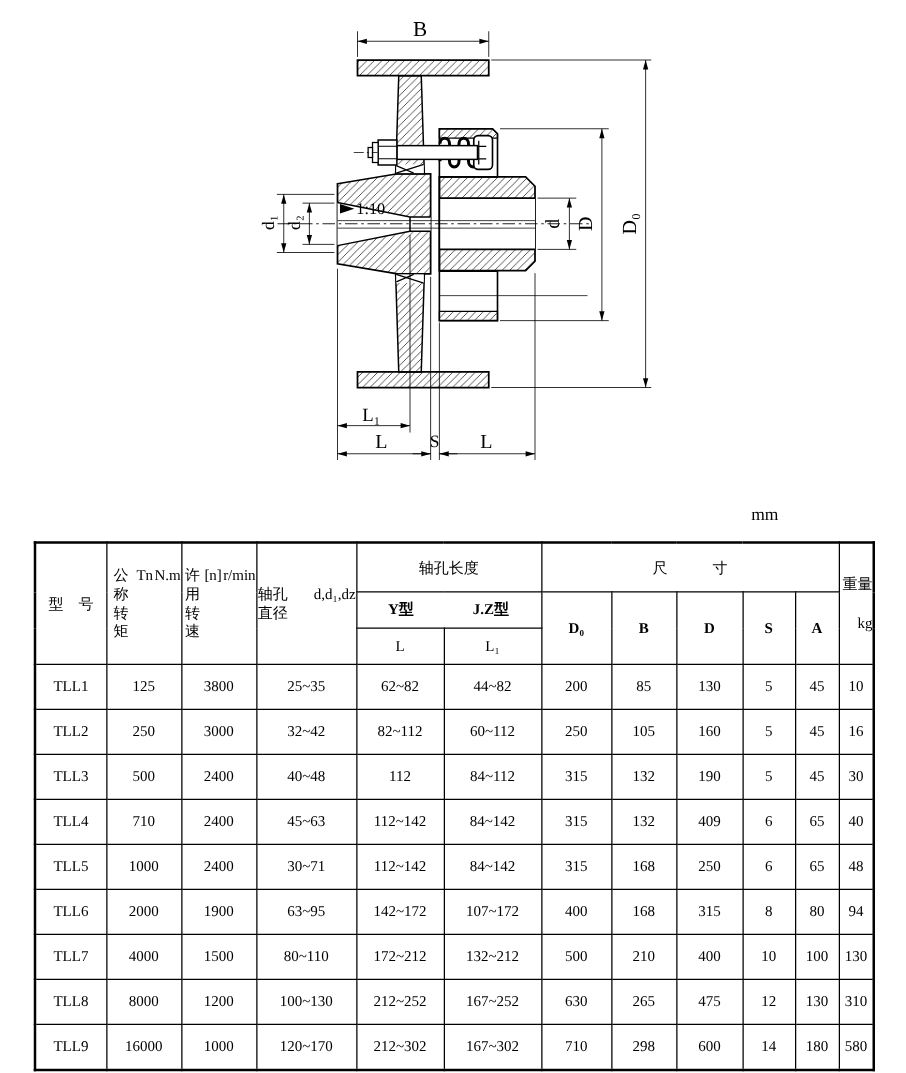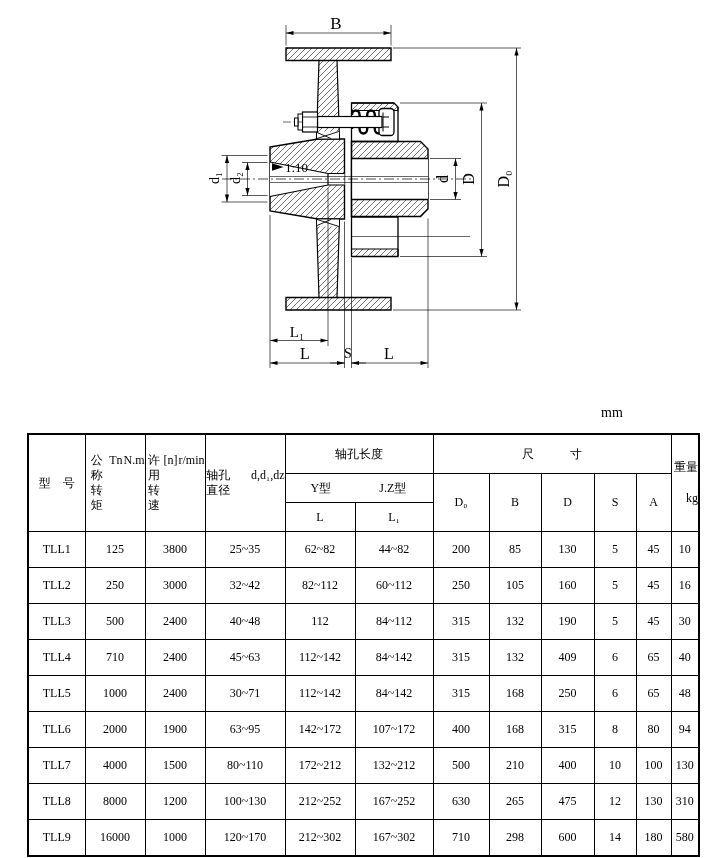--- a/index.html
+++ b/index.html
@@ -8,21 +8,21 @@
   svg text{font-family:"Liberation Serif","DejaVu Serif",serif;}
   .title-row{position:absolute;top:401px;left:0;width:725px;height:26px;}
   .title{position:absolute;left:50%;transform:translateX(-50%);top:2px;
          font-size:16px;font-weight:bold;letter-spacing:1px;white-space:nowrap;}
   .unit{position:absolute;left:601px;top:4px;font-size:14px;}
   table.spec{position:absolute;left:27px;top:433px;border-collapse:collapse;
              table-layout:fixed;border:2px solid #000;}
   table.spec td,table.spec th{border:1px solid #000;text-align:center;vertical-align:middle;
              font-size:12px;font-weight:normal;padding:0;line-height:1.25;}
   table.spec .hrow1 th{height:38px;}
-  table.spec .hrow2 th{height:28px;}
+  table.spec .hrow2 th{height:28px;font-weight:bold;}
   table.spec .hrow3 th{height:28px;}
   table.spec tbody td{height:35px;}
   .stack{display:flex;flex-direction:row;justify-content:center;gap:1px;}
   .gap8{gap:20px;}
   .yjz{position:relative;height:100%;}
   .yjz span{position:absolute;top:50%;transform:translate(-50%,-50%);white-space:nowrap;}
   .yjz .y{left:24%;}
   .yjz .jz{left:73%;}
   .wcell{display:flex;flex-direction:column;justify-content:center;gap:16px;height:100%;text-align:right;}
 </style>

